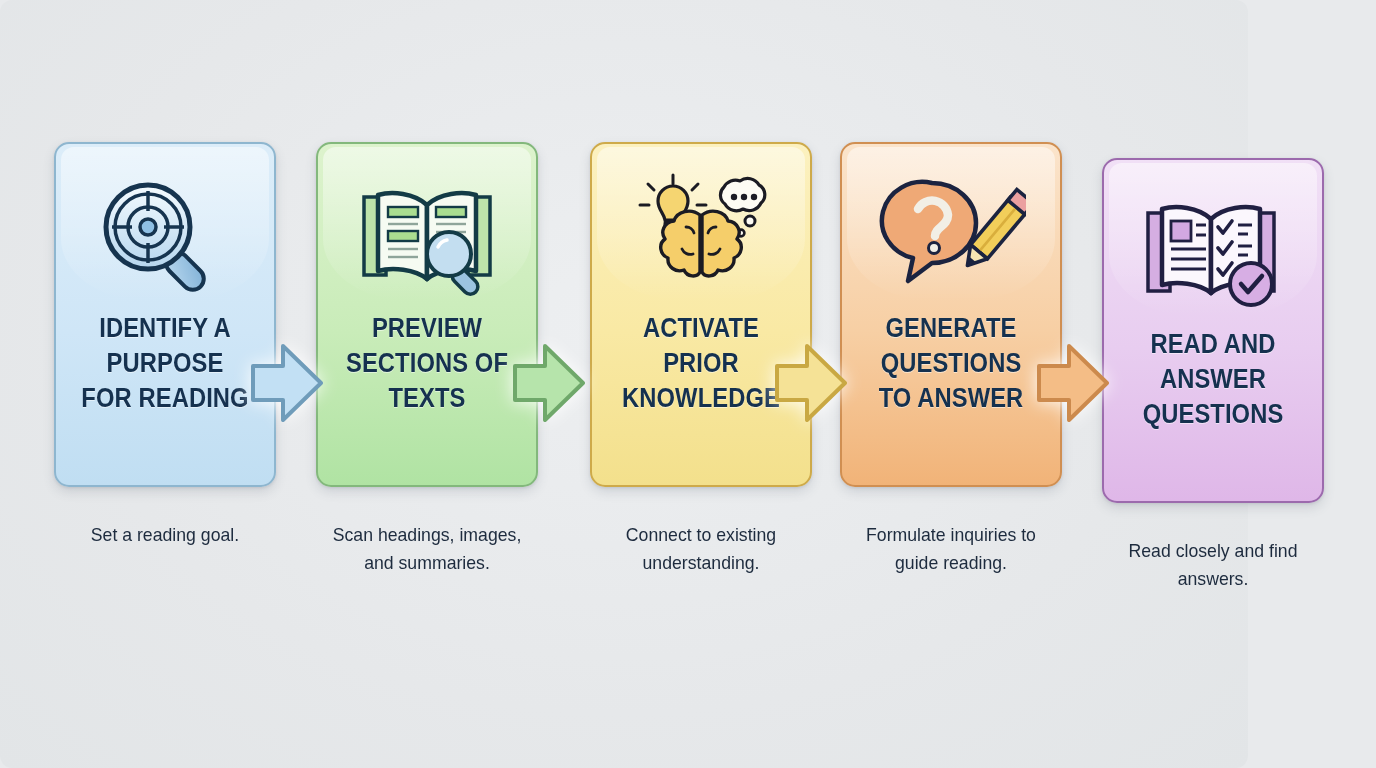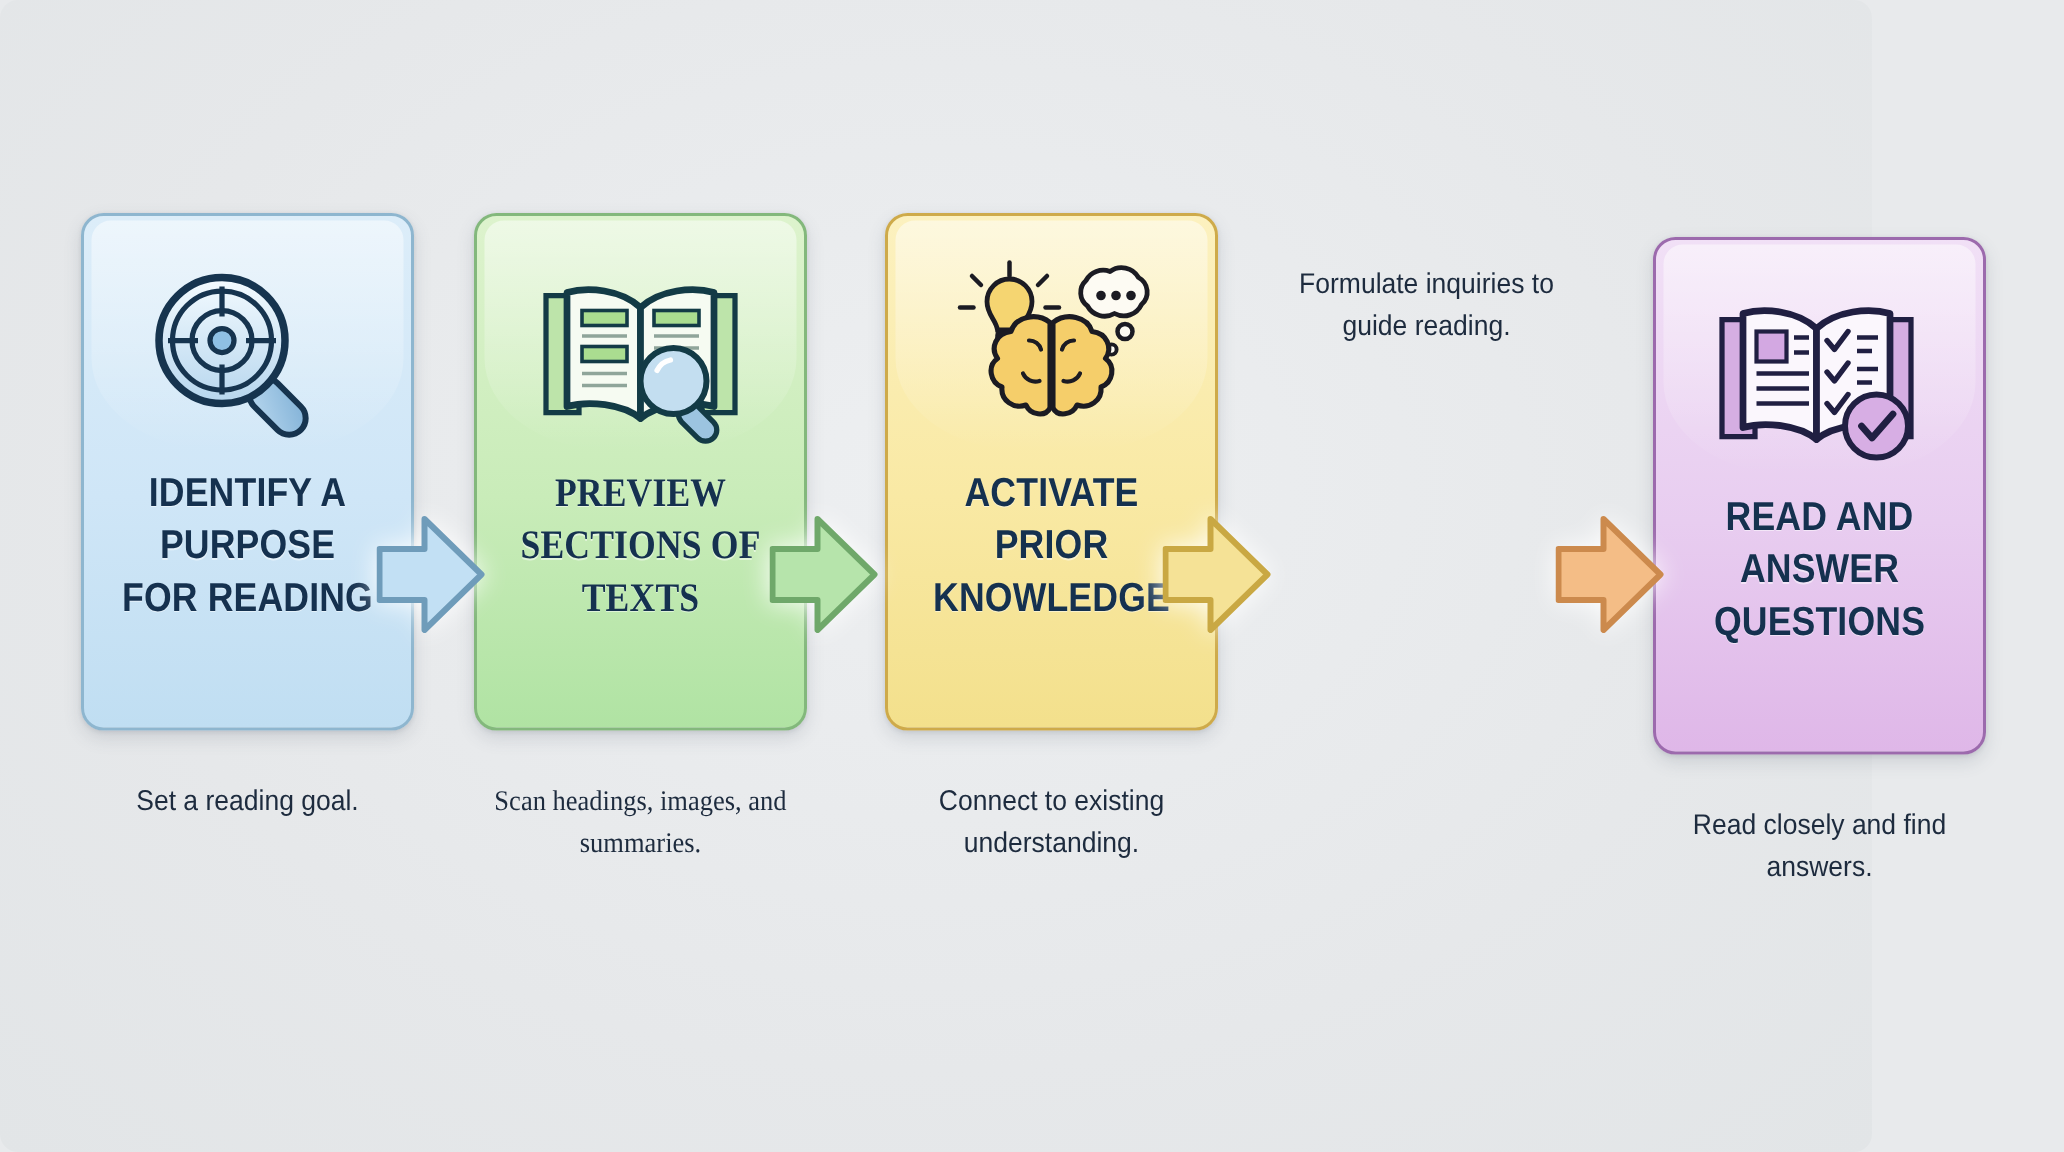--- a/index.html
+++ b/index.html
@@ -129,21 +129,21 @@
       </div>
       <div class="caption">Set a reading goal.</div>
     </div>
 
     <div class="arrow" style="left:251px;">
       <svg viewBox="0 0 74 86">
           <path d="M2 26 H32 V6 L70 43 L32 80 V60 H2 Z" fill="#c2e0f4" stroke="#6f9cba" stroke-width="4" stroke-linejoin="round"></path>
         </svg>
     </div>
 
-    <div class="step c2" style="left:316px;font-family:Liberation Serif, serif;">
+    <div class="step c2" style="left:316px;">
       <div class="card">
         <div class="icon-wrap">
           <svg viewBox="0 0 150 130">
             <path d="M12 26 H34 V104 H12 Z" fill="#bde4aa" stroke="#133b46" stroke-width="3.5"></path>
             <path d="M138 26 H116 V104 H138 Z" fill="#bde4aa" stroke="#133b46" stroke-width="3.5"></path>
             <path d="M75 34 C62 22 40 20 26 24 V100 C40 96 63 98 75 108 Z" fill="#f6fbf2" stroke="#133b46" stroke-width="4.5" stroke-linejoin="round"></path>
             <path d="M75 34 C88 22 110 20 124 24 V100 C110 96 87 98 75 108 Z" fill="#f6fbf2" stroke="#133b46" stroke-width="4.5" stroke-linejoin="round"></path>
             <rect x="36" y="36" width="30" height="10" fill="#aadd90" stroke="#133b46" stroke-width="2.4"></rect>
             <rect x="36" y="60" width="30" height="10" fill="#aadd90" stroke="#133b46" stroke-width="2.4"></rect>
             <line x1="36" y1="53" x2="66" y2="53" stroke="#8fa59a" stroke-width="2.4"></line>
@@ -206,20 +206,38 @@
       <div class="caption">Connect to existing understanding.</div>
     </div>
 
     <div class="arrow" style="left:775px;">
       <svg viewBox="0 0 74 86">
           <path d="M2 26 H32 V6 L70 43 L32 80 V60 H2 Z" fill="#f5e296" stroke="#c9a843" stroke-width="4" stroke-linejoin="round"></path>
         </svg>
     </div>
 
     <div class="step c4" style="left:840px;">
+      <div class="card">
+        <div class="icon-wrap">
+          <svg viewBox="0 0 150 130">
+            <path d="M56 12 a44 40 0 1 1 0 80 l-24 18 l5 -23 a40 38 0 0 1 19 -75 Z" fill="#efa976" stroke="#1b2340" stroke-width="4.5" stroke-linejoin="round"></path>
+            <path d="M42 38 a16 16 0 0 1 30 6 c0 11 -13 12 -13 21" fill="none" stroke="#f2efe6" stroke-width="8.5" stroke-linecap="round"></path>
+            <circle cx="58" cy="77" r="5.5" fill="#f2efe6" stroke="#1b2340" stroke-width="3"></circle>
+
+            <g transform="rotate(40 112 70)">
+              <rect x="101" y="22" width="22" height="62" fill="#f2ce5a" stroke="#1b2340" stroke-width="3.6"></rect>
+              <rect x="101" y="12" width="22" height="14" fill="#eba0a0" stroke="#1b2340" stroke-width="3.6"></rect>
+              <path d="M101 84 L112 102 L123 84 Z" fill="#f6e6b2" stroke="#1b2340" stroke-width="3.6" stroke-linejoin="round"></path>
+              <path d="M107 94 L112 102 L117 94 Z" fill="#1b2340"></path>
+              <line x1="112" y1="28" x2="112" y2="82" stroke="#d9ae3c" stroke-width="2.6"></line>
+            </g>
+          </svg>
+        </div>
+        <div class="card-title">GENERATE QUESTIONS TO ANSWER</div>
+      </div>
       <div class="caption">Formulate inquiries to guide reading.</div>
     </div>
 
     <div class="arrow" style="left:1037px;">
       <svg viewBox="0 0 74 86">
           <path d="M2 26 H32 V6 L70 43 L32 80 V60 H2 Z" fill="#f4bd86" stroke="#cc8a4d" stroke-width="4" stroke-linejoin="round"></path>
         </svg>
     </div>
 
     <div class="step c5" style="left:1102px;margin-top:16px;">

